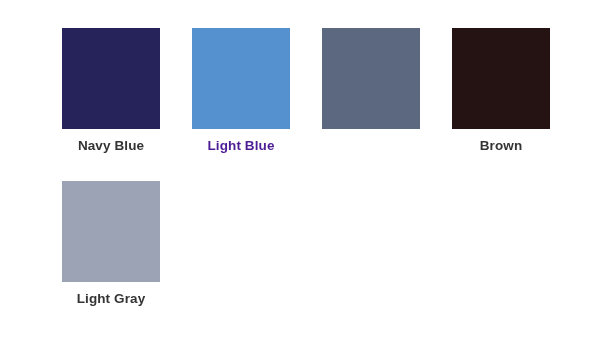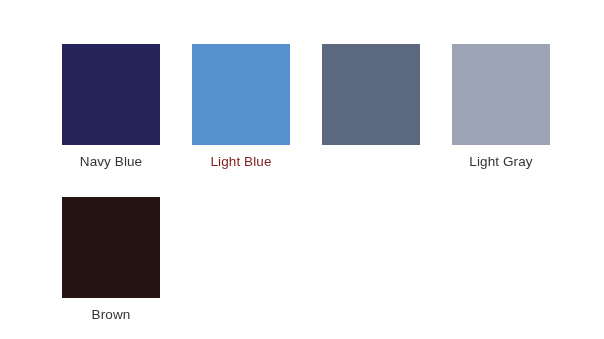--- a/index.html
+++ b/index.html
@@ -13,21 +13,22 @@
     background: #ffffff;
     font-family: "Liberation Sans", "DejaVu Sans", sans-serif;
     overflow: hidden;
   }
 
   .palette {
     position: relative;
     width: 604px;
     height: 339px;
     box-sizing: border-box;
-    padding: 44px 52px 0 62px;
+    padding: 28px 52px 0 62px;
+    font-weight: bold;
   }
 
   .swatch-grid {
     display: grid;
     grid-template-columns: repeat(4, 98px);
     grid-template-rows: repeat(2, auto);
     column-gap: 32px;
     row-gap: 27px;
   }
 
@@ -58,27 +59,27 @@
 <body style="background-color: rgb(255, 255, 255);">
 
 <div class="palette">
   <div class="swatch-grid">
       <div class="swatch-cell">
         <div class="swatch-chip" style="background-color: rgb(37, 35, 90);"></div>
         <div class="swatch-label" style="color: rgb(52, 52, 52);">Navy Blue</div>
       </div>
       <div class="swatch-cell">
         <div class="swatch-chip" style="background-color: rgb(86, 145, 207);"></div>
-        <div class="swatch-label" style="color: #7f1d1d;">Light Blue</div>
+        <div class="swatch-label" style="color: #4c1d95;">Light Blue</div>
       </div>
       <div class="swatch-cell">
         <div class="swatch-chip" style="background-color: rgb(92, 103, 128);"></div>
       </div>
       <div class="swatch-cell">
+        <div class="swatch-chip" style="background-color: rgb(36, 19, 18);"></div>
+        <div class="swatch-label" style="color: rgb(52, 52, 52);">Brown</div>
+      </div>
+      <div class="swatch-cell">
         <div class="swatch-chip" style="background-color: rgb(155, 163, 180);"></div>
         <div class="swatch-label" style="color: rgb(52, 52, 52);">Light Gray</div>
-      </div>
-      <div class="swatch-cell">
-        <div class="swatch-chip" style="background-color: rgb(36, 19, 18);"></div>
-        <div class="swatch-label" style="color: rgb(52, 52, 52);">Brown</div>
       </div>
     </div>
 </div>
 
 </body></html>

